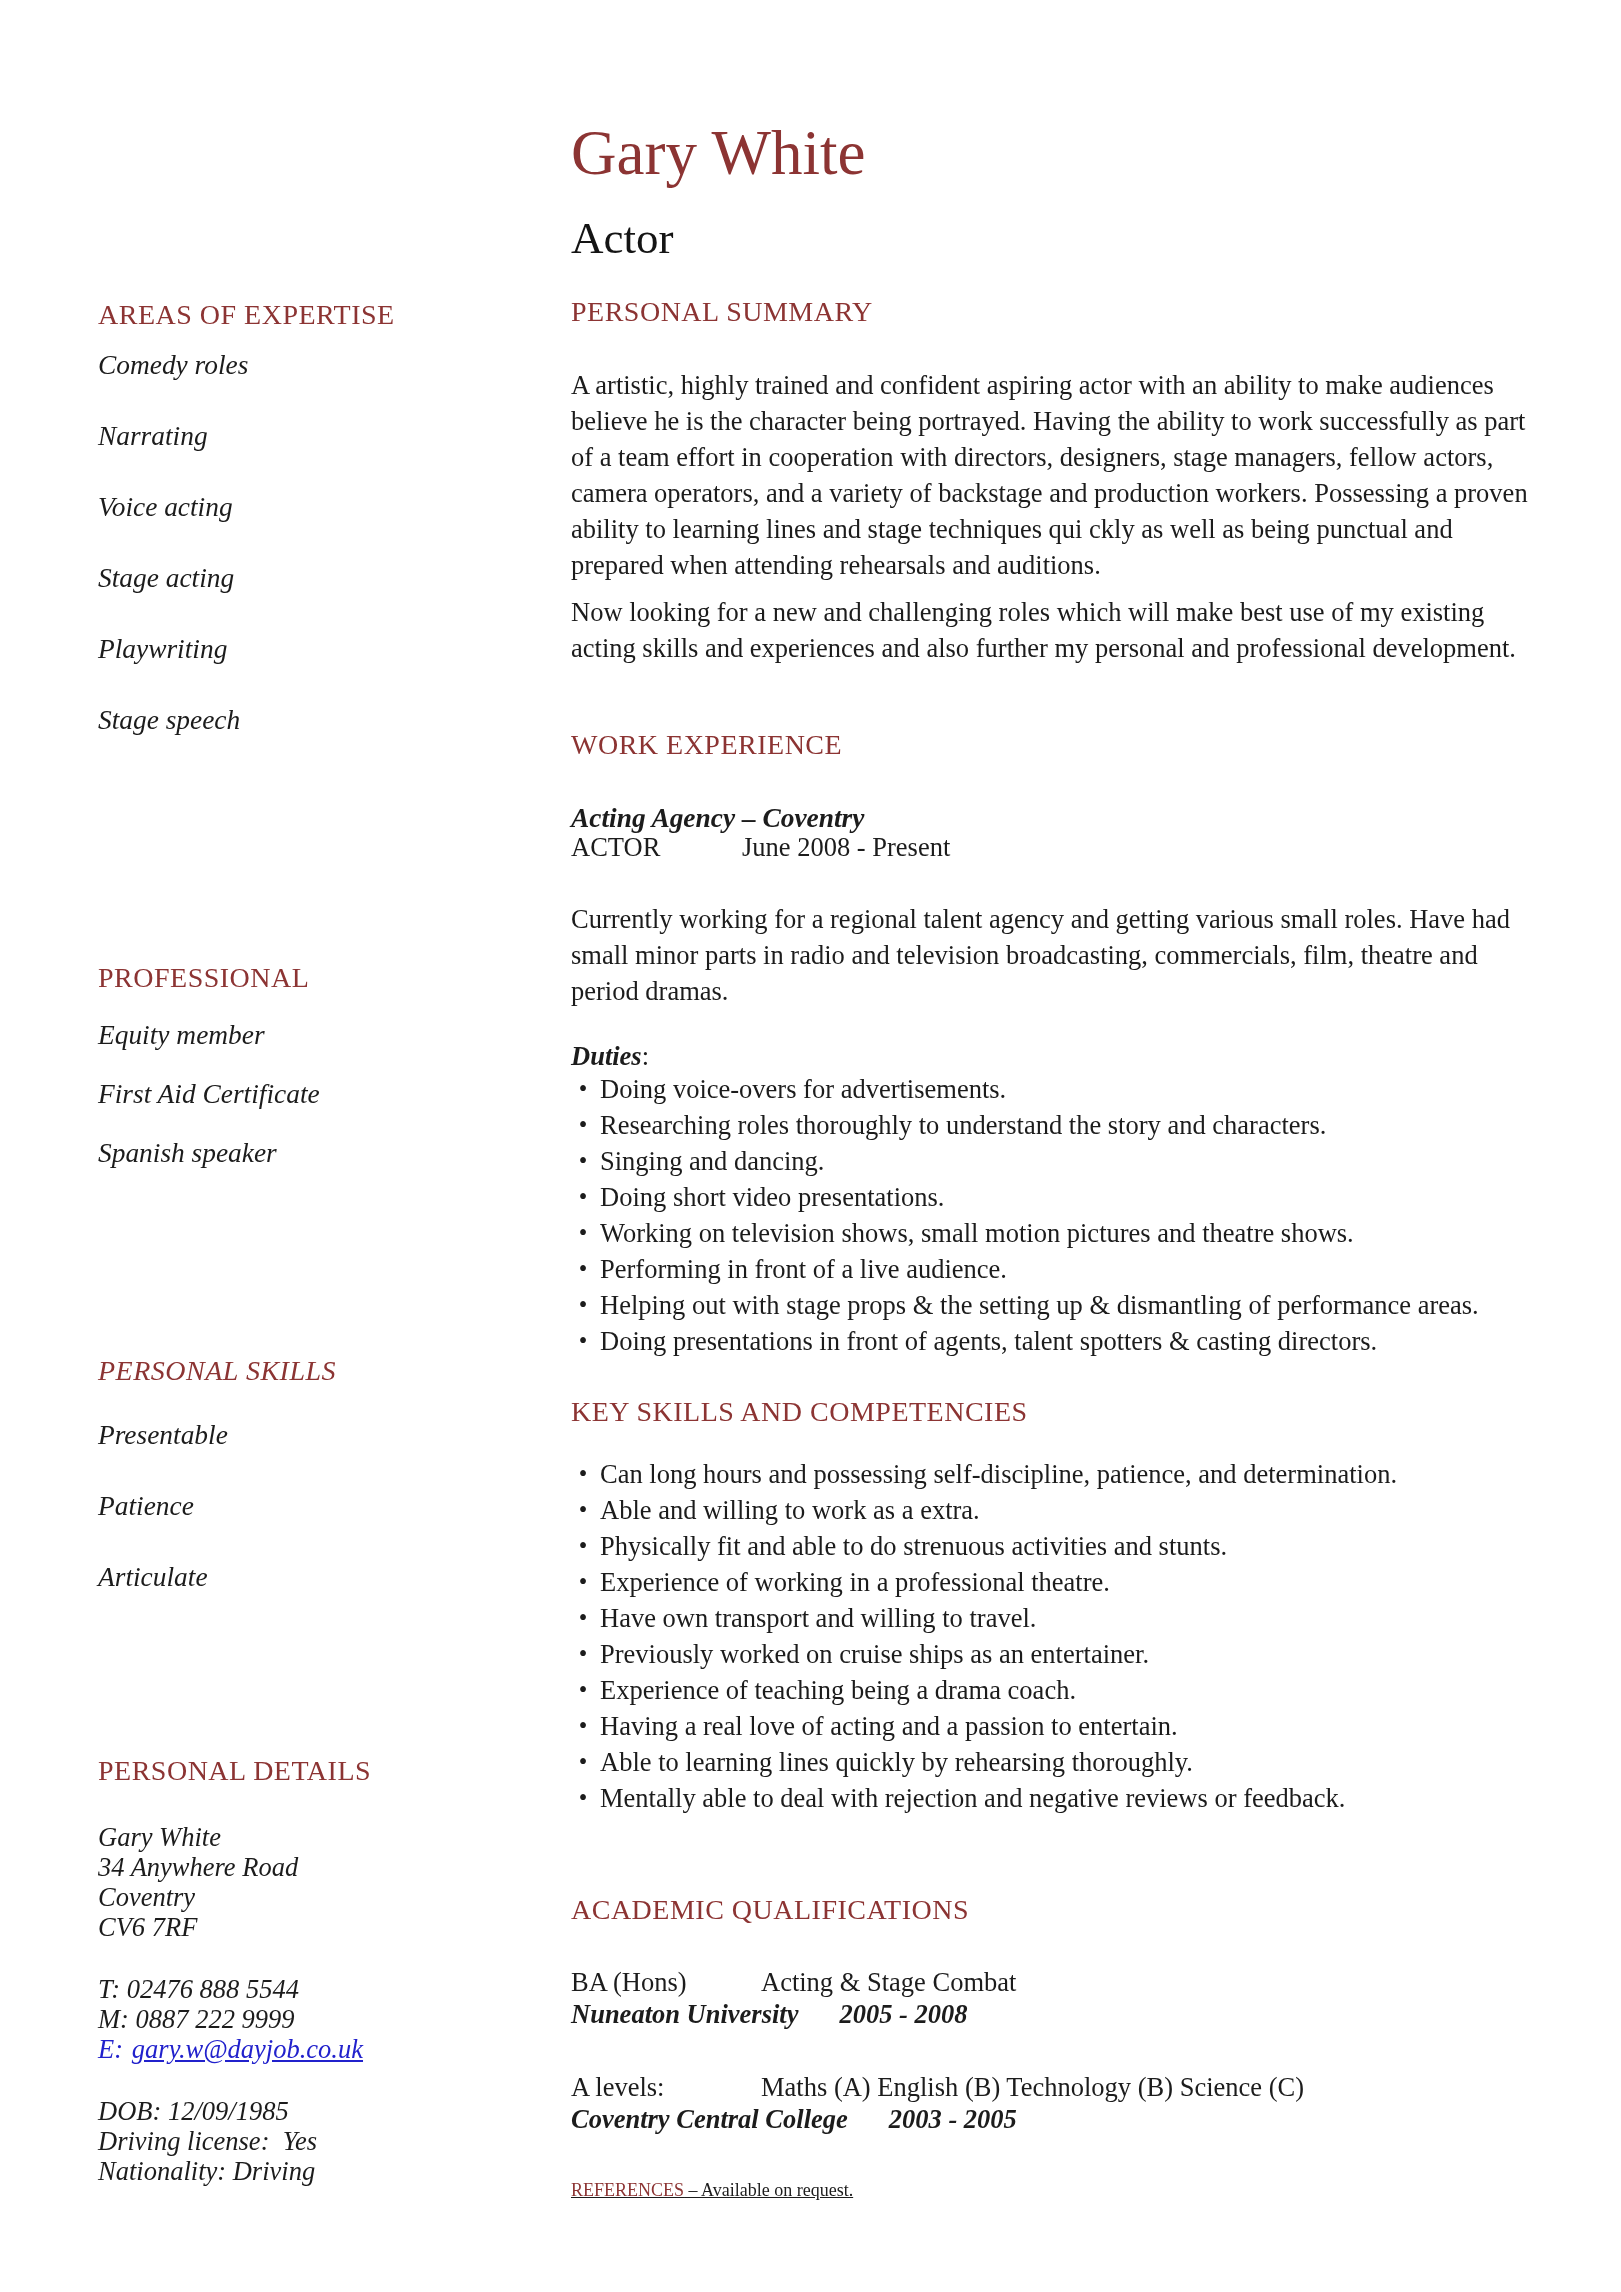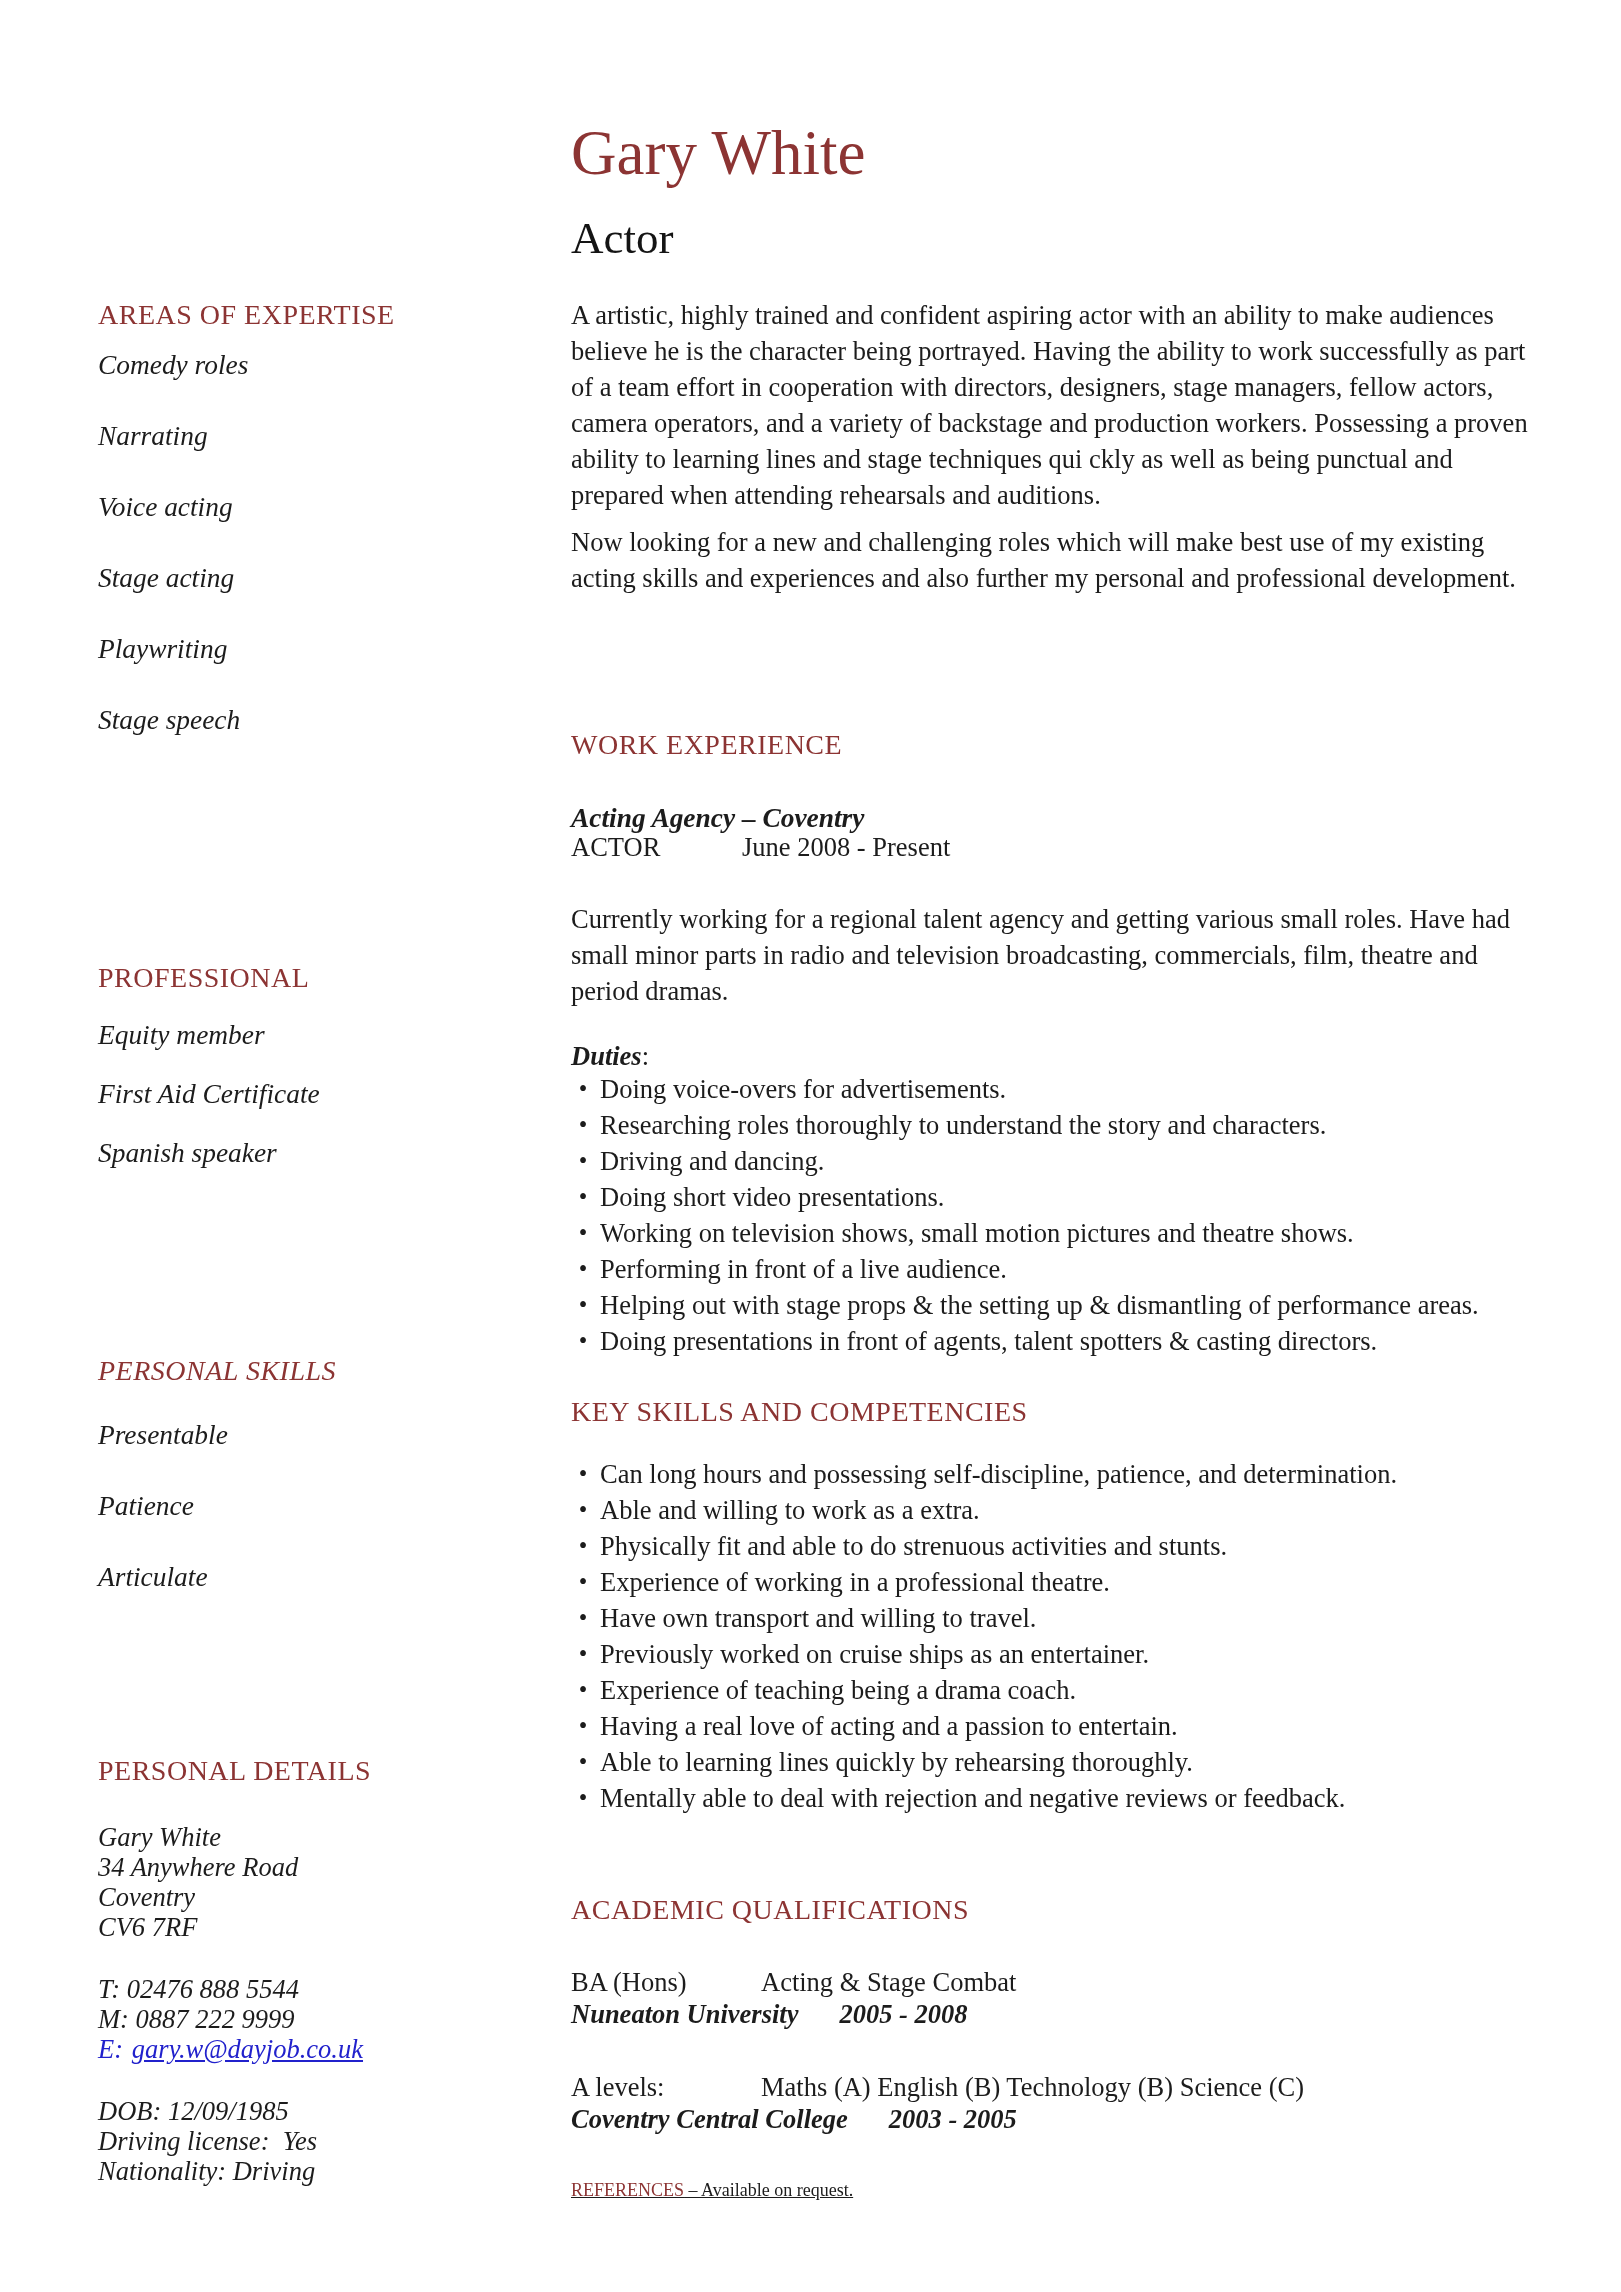--- a/index.html
+++ b/index.html
@@ -149,38 +149,39 @@
       <div class="detail-line">Nationality: Driving</div>
     </div>
   </section>
 
   <header class="main-sec" id="sec-header">
     <h1 class="cv-name">Gary White</h1>
     <h2 class="cv-role">Actor</h2>
   </header>
 
   <section class="main-sec" id="sec-summary">
+    <h3 class="sec-heading">PERSONAL SUMMARY</h3>
     <p class="body-par">A artistic, highly trained and confident aspiring actor with an ability to make audiences believe he is the character being portrayed. Having the ability to work successfully as part of a team effort in cooperation with directors, designers, stage managers, fellow actors, camera operators, and a variety of backstage and production workers. Possessing a proven ability to learning lines and stage techniques qui ckly as well as being punctual and prepared when attending rehearsals and auditions.</p>
     <p class="body-par par-gap">Now looking for a new and challenging roles which will make best use of my existing acting skills and experiences and also further my personal and professional development.</p>
   </section>
 
   <section class="main-sec" id="sec-work">
     <h3 class="sec-heading">WORK EXPERIENCE</h3>
     <div class="employer-line">Acting Agency – Coventry</div>
     <div class="job-line">
       <span class="job-title">ACTOR</span><span>June 2008 - Present</span>
     </div>
     <p class="body-par work-desc">Currently working for a regional talent agency and getting various small roles. Have had small minor parts in radio and television broadcasting, commercials, film, theatre and period dramas.</p>
     <div class="duties-line">
       <span class="duties-word">Duties</span><span>:</span>
     </div>
     <ul class="bullets">
       <li>Doing voice-overs for advertisements.</li>
       <li>Researching roles thoroughly to understand the story and characters.</li>
-      <li>Driving and dancing.</li>
+      <li>Singing and dancing.</li>
       <li>Doing short video presentations.</li>
       <li>Working on television shows, small motion pictures and theatre shows.</li>
       <li>Performing in front of a live audience.</li>
       <li>Helping out with stage props &amp; the setting up &amp; dismantling of performance areas.</li>
       <li>Doing presentations in front of agents, talent spotters &amp; casting directors.</li>
     </ul>
   </section>
 
   <section class="main-sec" id="sec-keyskills">
     <h3 class="sec-heading">KEY SKILLS AND COMPETENCIES</h3>

